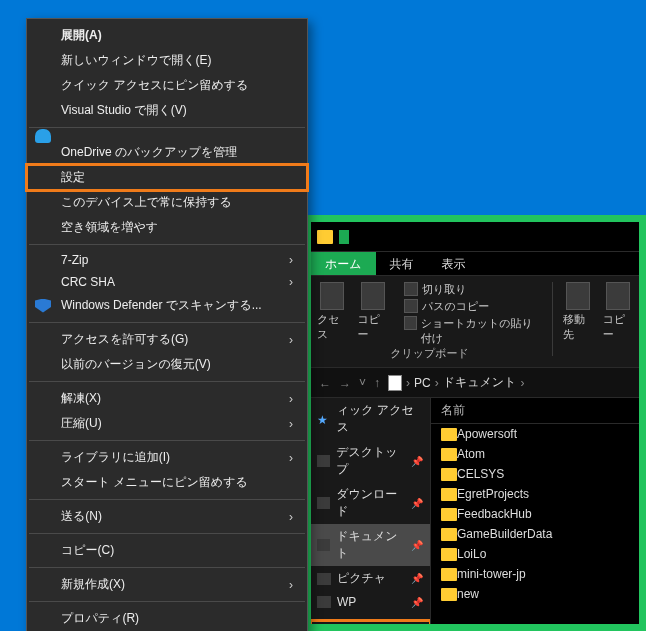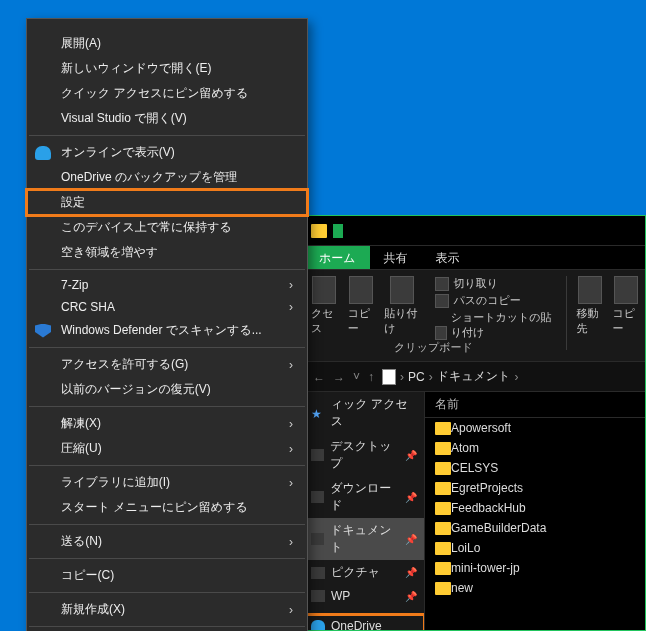--- a/index.html
+++ b/index.html
@@ -4,21 +4,21 @@
 <style>
   * { margin: 0; padding: 0; box-sizing: border-box; font-family: "Yu Gothic UI", "Meiryo", sans-serif; }
   body { width: 646px; height: 631px; background: #0078d7; overflow: hidden; position: relative; }
 
   
   .explorer {
     position: absolute;
     left: 304px; top: 215px;
     width: 342px; height: 416px;
     background: #0ea5e9;
-    border: 1px solid #22c55e;
+    border: 7px solid #22c55e;
   }
   .title-bar {
     height: 30px; background: #000; display: flex; align-items: center;
     padding-left: 6px; gap: 6px; border-bottom: 1px solid #2a2a2a;
   }
   .folder-icon { width: 16px; height: 14px; background: #ffcc33; border-radius: 1px; }
   .title-bar .stripe { width: 10px; height: 14px; background: #1caa53; }
 
   .ribbon-tabs {
     height: 24px; background: #000; display: flex; gap: 0;
@@ -29,21 +29,21 @@
   .ribbon-body {
     background: #191919; height: 92px; display: flex; align-items: flex-start;
     padding: 6px 0 0 0; border-bottom: 1px solid #2a2a2a;
     color: #ccc; font-size: 11px;
   }
   .ribbon-group { display: flex; flex-direction: column; align-items: center; padding: 0 6px; }
   .ribbon-btns { display: flex; gap: 10px; }
   .ribbon-btn { display: flex; flex-direction: column; align-items: center; gap: 2px; }
   .ribbon-ico { width: 24px; height: 28px; background: #3b3b3b; border: 1px solid #555; }
   .ribbon-small { display: flex; flex-direction: column; gap: 2px; padding-left: 6px; }
-  .ribbon-small-row { display: flex; align-items: flex-end; gap: 4px; }
+  .ribbon-small-row { display: flex; align-items: flex-start; gap: 4px; }
   .mini { width: 14px; height: 14px; background: #3b3b3b; border: 1px solid #555; }
   .ribbon-groupname { color: #bbb; }
   .sep { width: 1px; height: 74px; background: #3a3a3a; margin: 0 4px; }
 
   .nav-bar {
     height: 30px; background: #111; display: flex; align-items: center; gap: 8px;
     padding: 0 8px; color: #ddd; font-size: 12px; border-bottom: 1px solid #2a2a2a;
   }
   .arrow { color: #888; }
   .crumb { display: flex; align-items: center; gap: 4px; }
@@ -79,21 +79,21 @@
   .ctx-item {
     display: flex; align-items: center; padding: 4px 14px 4px 34px;
     position: relative; white-space: nowrap;
   }
   .ctx-item .sub { margin-left: auto; color: #ccc; }
   .ctx-sep { height: 1px; background: #4a4a4a; margin: 4px 2px; }
   .ctx-ico { position: absolute; left: 8px; width: 16px; height: 14px; }
   .ctx-ico.cloud { background: #2aa0e8; border-radius: 7px 7px 3px 3px; }
   .ctx-ico.shield { background: #2a7ad4; clip-path: polygon(50% 0,100% 15%,100% 60%,50% 100%,0 60%,0 15%); }
   .ctx-item.highlight { outline: 3px solid #f07b1a; outline-offset: -1px; }
-  .ctx-item.bold { font-weight: 400; margin-top: 8px; }
+  .ctx-item.bold { font-weight: 700; }
 </style>
 </head>
 <body>
 
 <div class="explorer">
   <div class="title-bar">
     <span class="folder-icon"></span>
     <span class="stripe"></span>
     <span>ドキュメント</span>
   </div>
@@ -107,24 +107,20 @@
   <div class="ribbon-body">
     <div class="ribbon-group">
       <div class="ribbon-btns">
         <div class="ribbon-btn">
           <div class="ribbon-ico"></div>
           <span>クセス</span>
         </div>
         <div class="ribbon-btn">
           <div class="ribbon-ico"></div>
           <span>コピー</span>
-        </div>
-        <div class="ribbon-btn">
-          <div class="ribbon-ico"></div>
-          <span>貼り付け</span>
         </div>
         <div class="ribbon-small">
           <div class="ribbon-small-row">
             <span class="mini"></span>
             <span>切り取り</span>
           </div>
           <div class="ribbon-small-row">
             <span class="mini"></span>
             <span>パスのコピー</span>
           </div>
@@ -258,21 +254,20 @@
     </div>
     <div class="ctx-item">
       <span>クイック アクセスにピン留めする</span>
     </div>
     <div class="ctx-item">
       <span>Visual Studio で開く(V)</span>
     </div>
     <div class="ctx-sep"></div>
     <div class="ctx-item">
       <span class="ctx-ico cloud"></span>
-      <span>オンラインで表示(V)</span>
     </div>
     <div class="ctx-item">
       <span>OneDrive のバックアップを管理</span>
     </div>
     <div class="ctx-item highlight">
       <span>設定</span>
     </div>
     <div class="ctx-item">
       <span>このデバイス上で常に保持する</span>
     </div>

